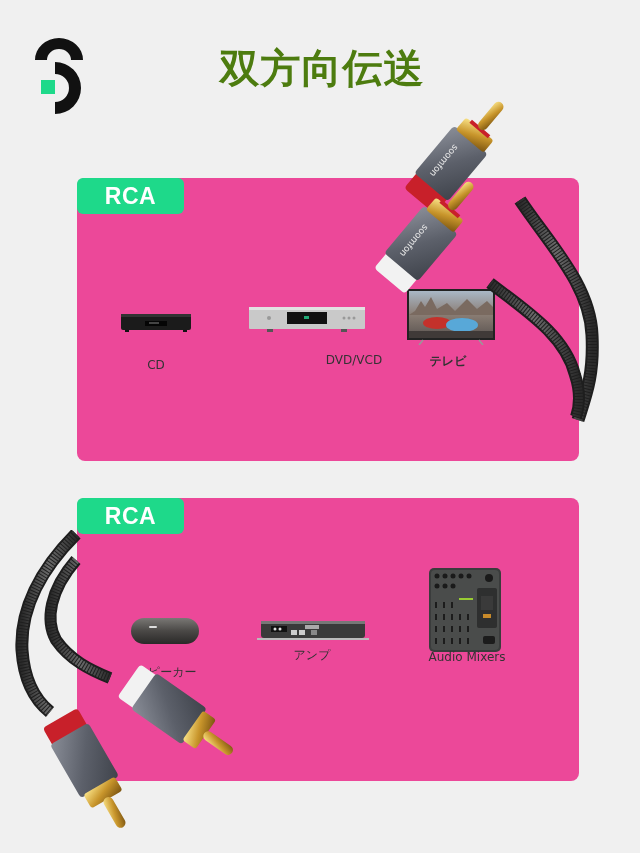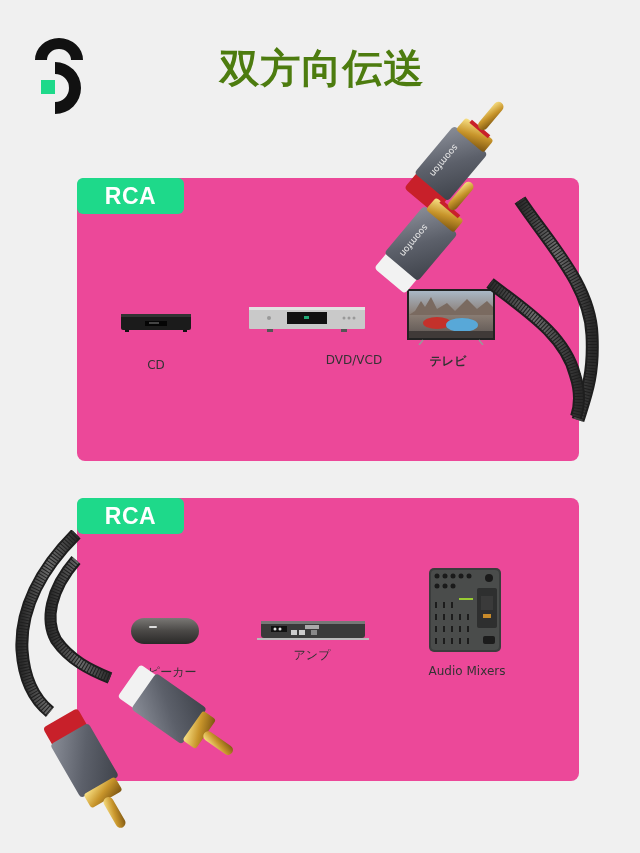--- a/index.html
+++ b/index.html
@@ -150,21 +150,21 @@
           <rect x="38" y="58" width="2" height="6"></rect>
         <rect x="6" y="70" width="2" height="6"></rect>
           <rect x="14" y="70" width="2" height="6"></rect>
           <rect x="22" y="70" width="2" height="6"></rect>
           <rect x="30" y="70" width="2" height="6"></rect>
           <rect x="38" y="70" width="2" height="6"></rect>
         <rect x="54" y="68" width="12" height="8" rx="2"></rect>
       </g>
     </svg>
   </div>
-  <div class="device-label" style="left:390px; top:166px;">Audio Mixers</div>
+  <div class="device-label" style="left:390px; top:152px;">Audio Mixers</div>
 </div>
 
 <div class="cable" style="left:350px; top:85px;">
   <svg width="260" height="340" viewBox="0 0 260 340">
     <defs>
       <linearGradient id="braid" x1="0" y1="0" x2="1" y2="0">
         <stop offset="0" stop-color="#2a2a2a"></stop>
         <stop offset="0.5" stop-color="#6a6a6a"></stop>
         <stop offset="1" stop-color="#2a2a2a"></stop>
       </linearGradient>

